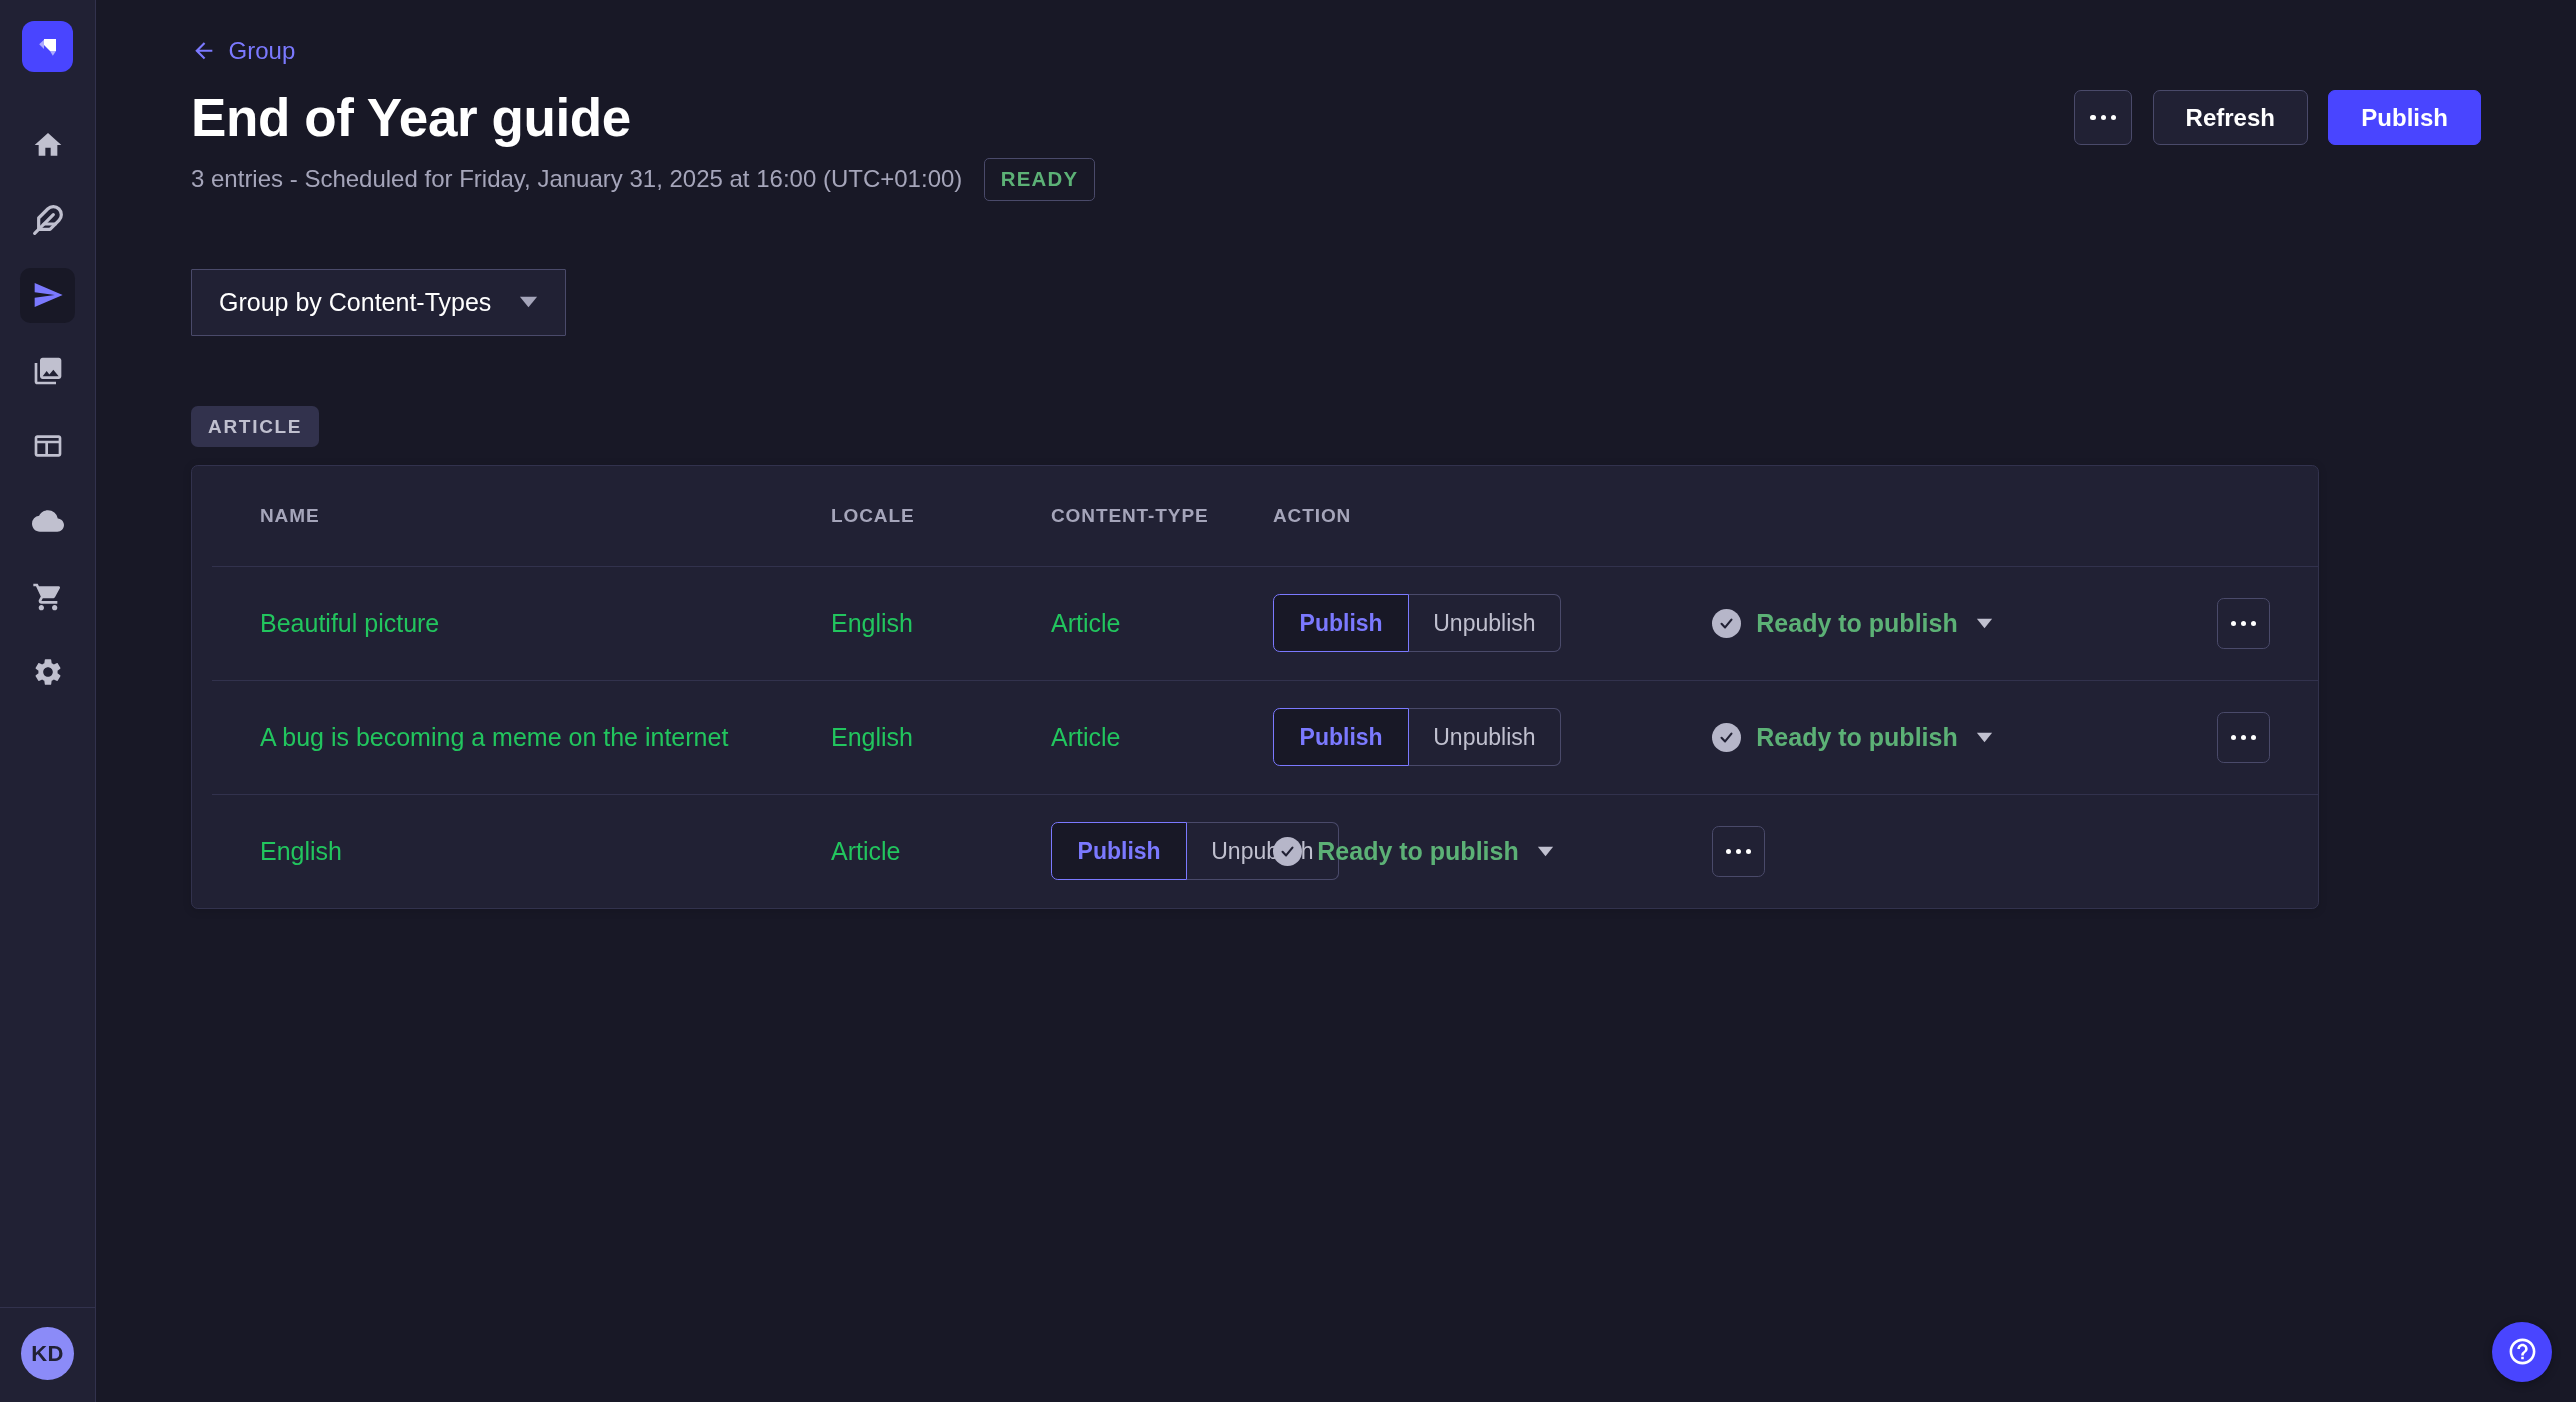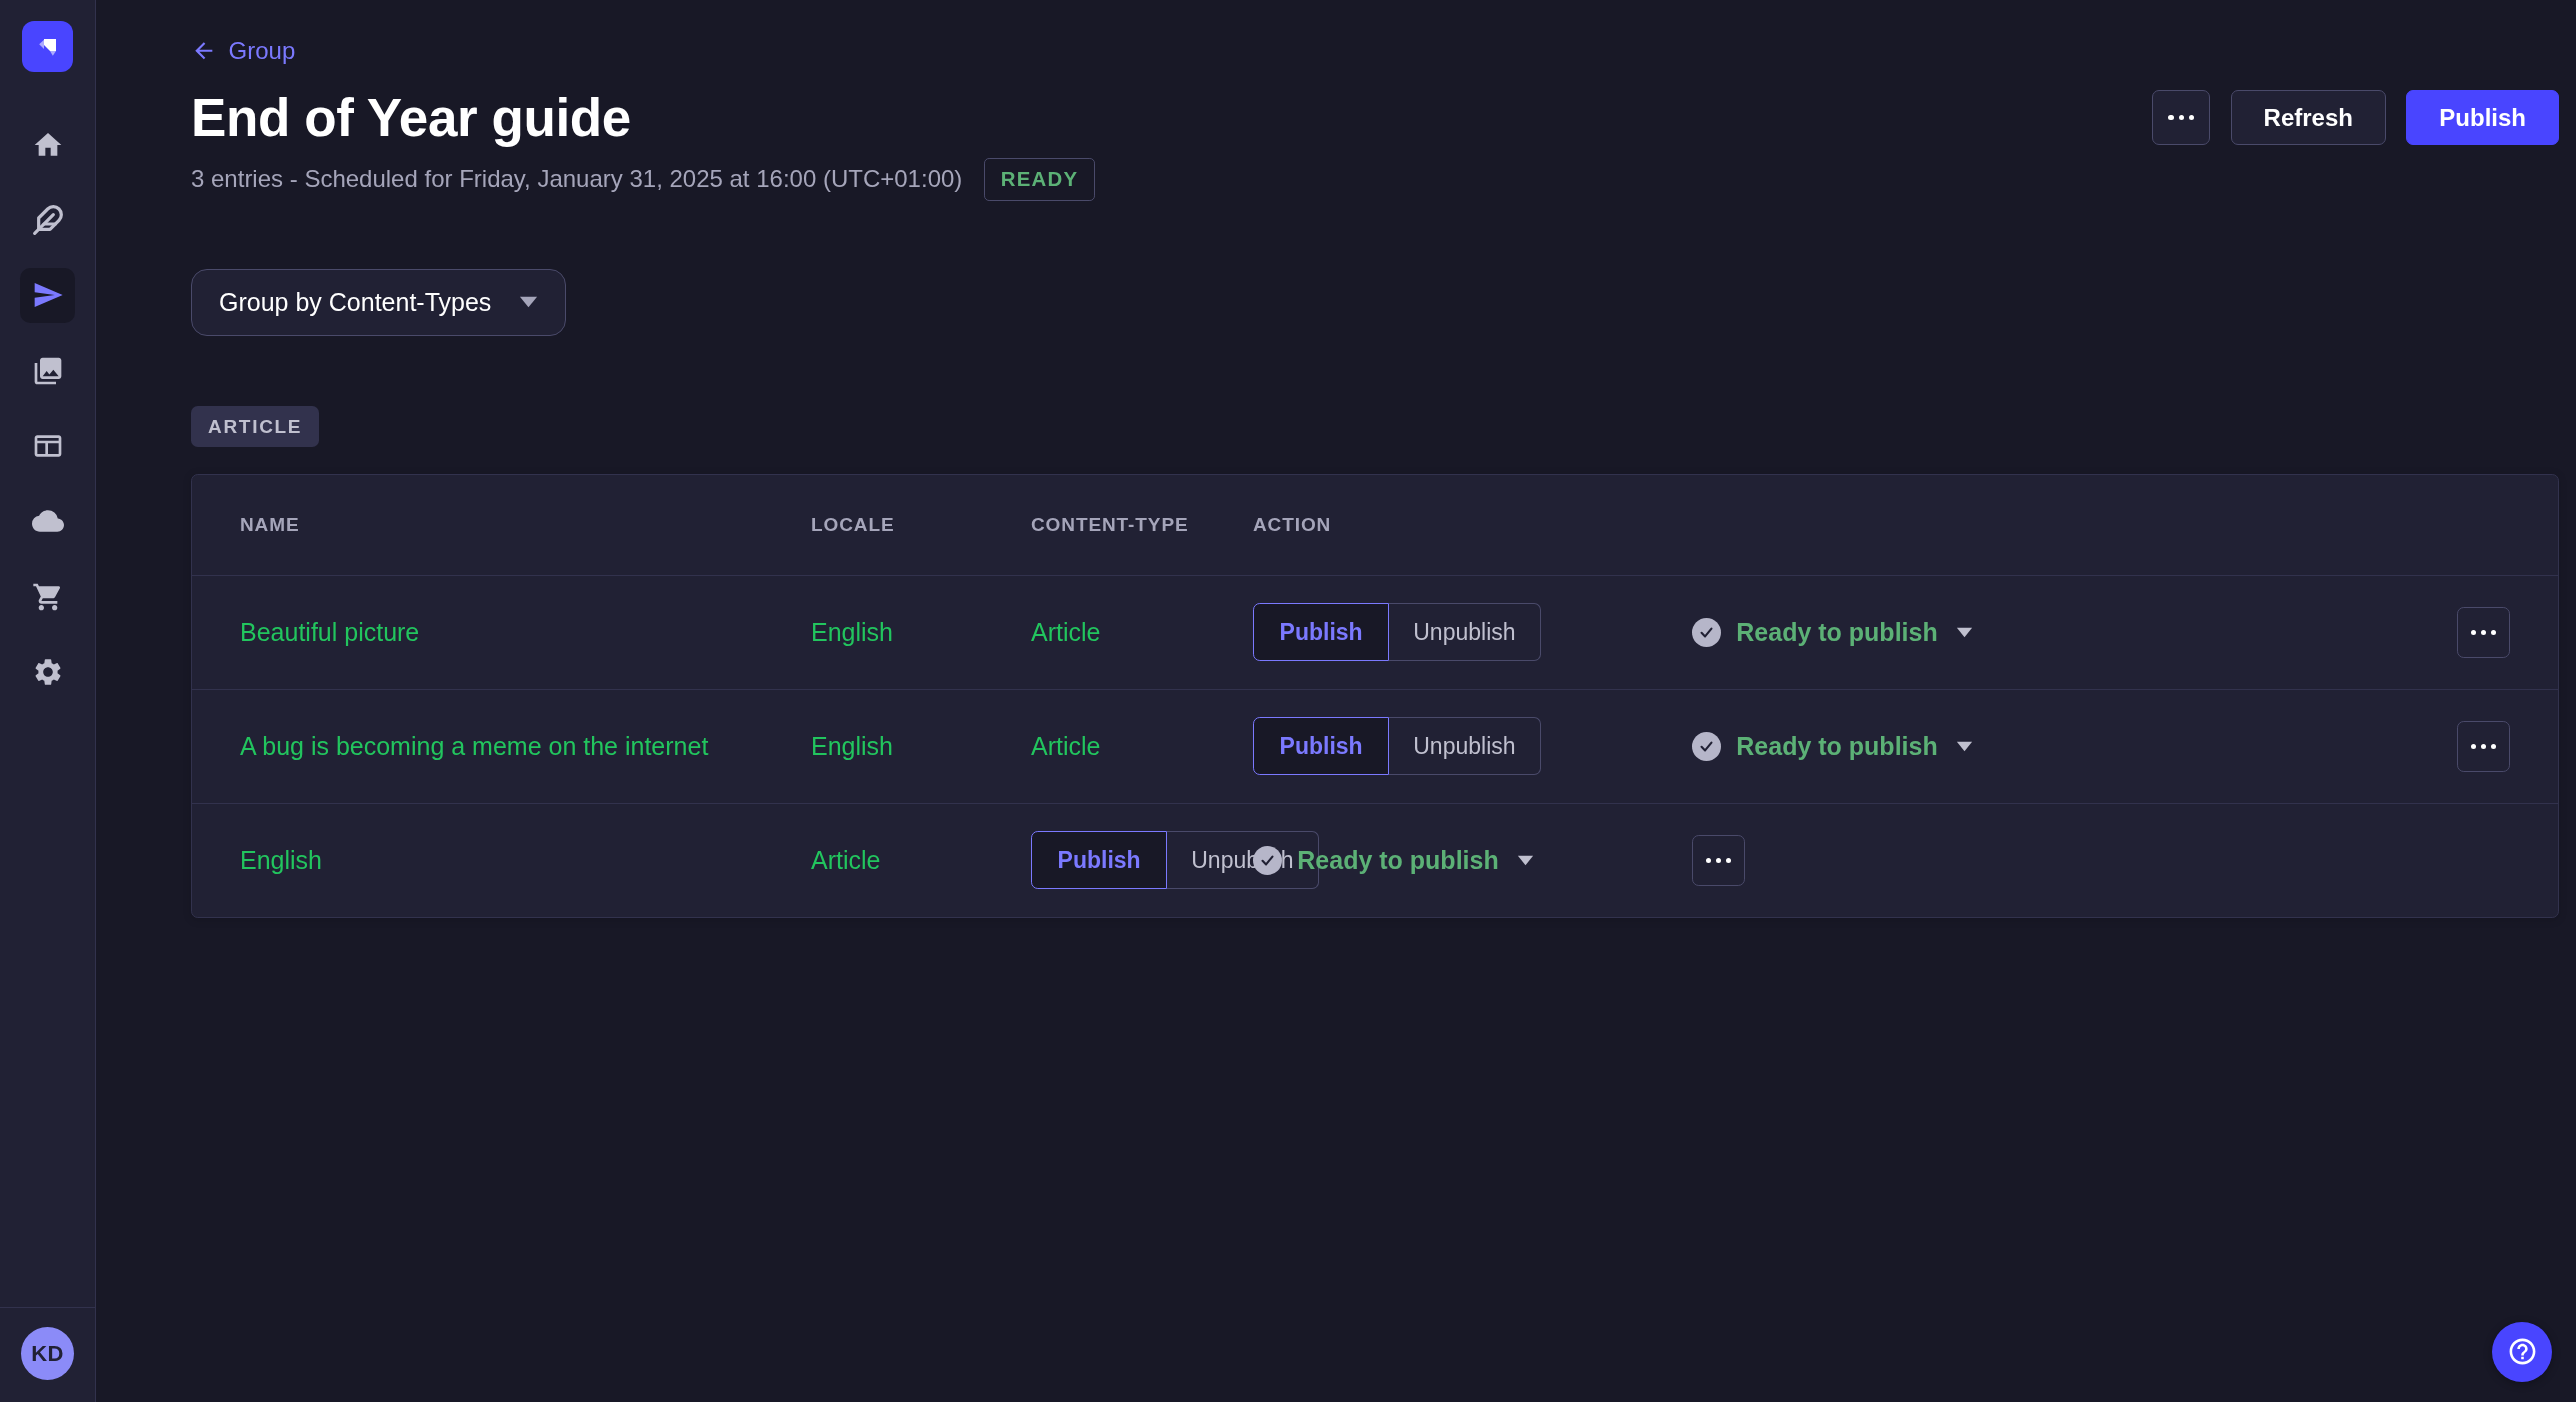--- a/index.html
+++ b/index.html
@@ -60,38 +60,39 @@
   .btn-primary { background:#4945ff; border:0.9px solid #4945ff; padding:0 32px; }
 
   .subtitle-row { display:flex; align-items:center; gap:22px; margin-top:10px; }
   .subtitle { font-size:24px; color:#a5a5ba; }
   .ready-badge {
     border:0.9px solid #4a4a6a; border-radius:5.1px; padding:10.2px 15.3px;
     color:#5cb176; font-size:20.4px; font-weight:700; letter-spacing:1.3px; line-height:1;
   }
 
   .select {
-    margin-top:68px; width:375px; height:67px; border:0.9px solid #4a4a6a; border-radius:16px;
+    margin-top:68px; width:375px; height:67px; border:0.9px solid #4a4a6a; border-radius:1px;
     background:#212134; display:flex; align-items:center; justify-content:space-between;
     padding:0 27px; cursor:pointer;
   }
   .select-label { font-size:25px; color:#ffffff; }
   .select-caret { color:#a5a5ba; display:flex; }
 
   .group-badge {
     margin-top:70px; display:inline-flex; width:fit-content;
     background:#32324d; border-radius:6.8px; padding:11px 17px;
     color:#c0c0cf; font-size:19px; font-weight:700; letter-spacing:1.7px; line-height:1;
   }
 
   
   .card {
-    margin-top:27px; width:2368px; background:#212134;
+    margin-top:18px; width:2128px; background:#212134;
     border:0.9px solid #32324d; border-radius:6.8px; overflow:hidden;
     box-shadow:0 1.7px 8.5px rgba(0,0,0,0.15);
+    padding-left:20px;
   }
   .t-row {
     display:grid;
     grid-template-columns:571px 220px 222px 439px 1fr 53px;
     align-items:center; padding:0 48px;
   }
   .t-head { height:100px; }
   .t-head span { font-size:19px; font-weight:700; color:#a5a5ba; letter-spacing:0.9px; }
   .t-body-row { height:114px; border-top:0.9px solid #32324d; }
   .cell { font-size:25px; color:#22c55e; }

